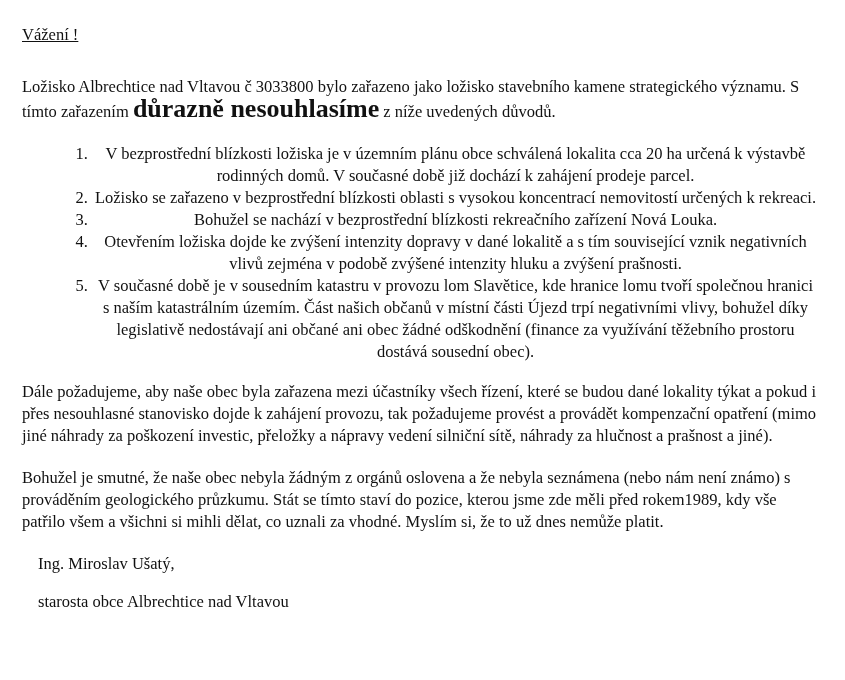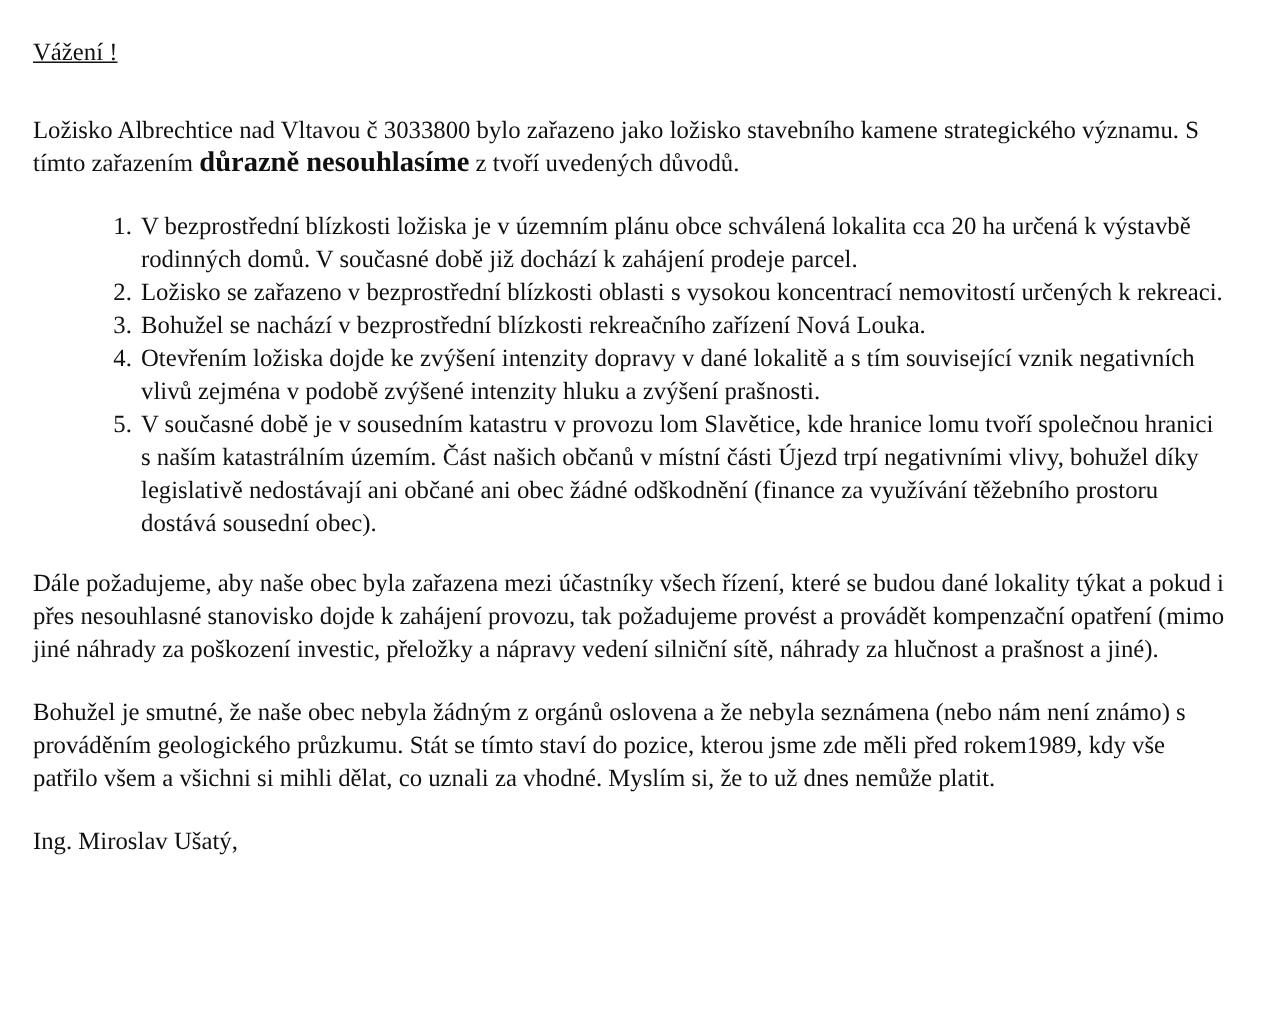--- a/index.html
+++ b/index.html
@@ -26,63 +26,65 @@
   .salutation {
     text-decoration: underline;
     margin: 0 0 30px 0;
   }
   .intro {
     margin: 0 0 20px 0;
     max-width: 800px;
   }
   .intro .emph {
     font-weight: bold;
-    font-size: 19px;
+    font-size: 26px;
   }
   ol.reasons {
     margin: 0 0 18px 0;
     padding: 0 0 0 70px;
     max-width: 795px;
+    text-align: center;
   }
   ol.reasons li {
     margin: 0;
     padding-left: 2px;
   }
   .para {
     margin: 0 0 20px 0;
     max-width: 800px;
   }
   .para.regret {
     margin-bottom: 20px;
   }
   .signature {
     margin-top: 0;
   }
   .signature div {
-    margin: 0;
+    margin: 16px;
   }
 </style>
 </head>
 <body>
 
 <div class="page">
 
   <p class="salutation">Vážení !</p>
 
-  <p class="intro"><span>Ložisko Albrechtice nad Vltavou č 3033800 bylo zařazeno jako ložisko stavebního kamene strategického významu. S tímto zařazením </span><span class="emph">důrazně nesouhlasíme</span><span> z tvoří uvedených důvodů.</span></p>
+  <p class="intro"><span>Ložisko Albrechtice nad Vltavou č 3033800 bylo zařazeno jako ložisko stavebního kamene strategického významu. S tímto zařazením </span><span class="emph">důrazně nesouhlasíme</span><span> z níže uvedených důvodů.</span></p>
 
   <ol class="reasons">
     <li>V bezprostřední blízkosti ložiska je v územním plánu obce schválená lokalita cca 20 ha určená k výstavbě rodinných domů. V současné době již dochází k zahájení prodeje parcel.</li>
     <li>Ložisko se zařazeno v bezprostřední blízkosti oblasti s vysokou koncentrací nemovitostí určených k rekreaci.</li>
     <li>Bohužel se nachází v bezprostřední blízkosti rekreačního zařízení Nová Louka.</li>
     <li>Otevřením ložiska dojde ke zvýšení intenzity dopravy v dané lokalitě a s tím související vznik negativních vlivů zejména v podobě zvýšené intenzity hluku a zvýšení prašnosti.</li>
     <li>V současné době je v sousedním katastru v provozu lom Slavětice, kde hranice lomu tvoří společnou hranici s naším katastrálním územím. Část našich občanů v místní části Újezd trpí negativními vlivy, bohužel díky legislativě nedostávají ani občané ani obec žádné odškodnění (finance za využívání těžebního prostoru dostává sousední obec).</li>
   </ol>
 
   <p class="para demand">Dále požadujeme, aby naše obec byla zařazena mezi účastníky všech řízení, které se budou dané lokality týkat a pokud i přes nesouhlasné stanovisko dojde k zahájení provozu, tak požadujeme provést a provádět kompenzační opatření (mimo jiné náhrady za poškození investic, přeložky a nápravy vedení silniční sítě, náhrady za hlučnost a prašnost a jiné).</p>
 
   <p class="para regret">Bohužel je smutné, že naše obec nebyla žádným z orgánů oslovena a že nebyla seznámena (nebo nám není známo) s prováděním geologického průzkumu. Stát se tímto staví do pozice, kterou jsme zde měli před rokem1989, kdy vše patřilo všem a všichni si mihli dělat, co uznali za vhodné. Myslím si, že to už dnes nemůže platit.</p>
 
   <div class="signature">
     <div>Ing. Miroslav Ušatý,</div>
+    <div>starosta obce Albrechtice nad Vltavou</div>
   </div>
 
 </div>
 
 </body></html>

